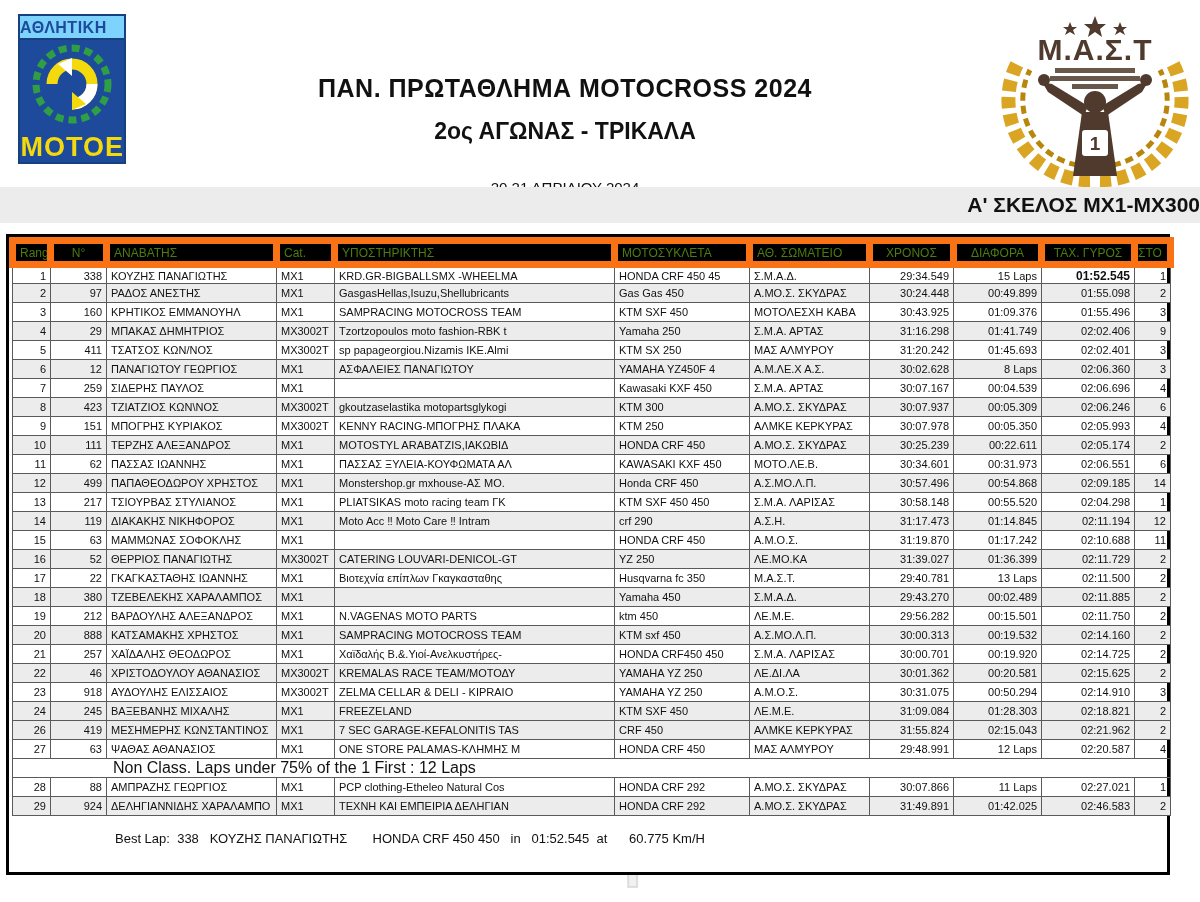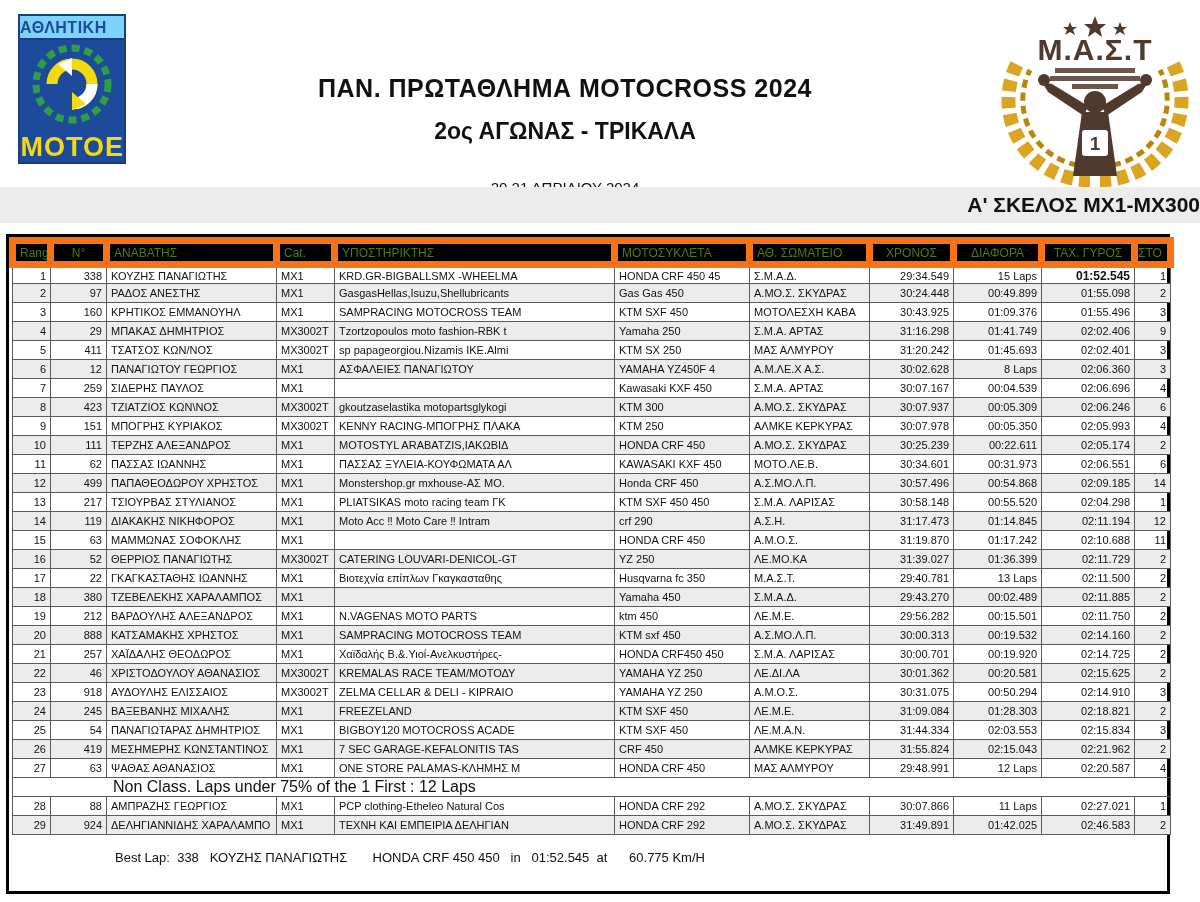--- a/index.html
+++ b/index.html
@@ -453,33 +453,20 @@
             <td class="txt">ΒΑΞΕΒΑΝΗΣ ΜΙΧΑΛΗΣ</td>
             <td class="txt">MX1</td>
             <td class="txt">FREEZELAND</td>
             <td class="txt">KTM SXF 450</td>
             <td class="txt">ΛΕ.Μ.Ε.</td>
             <td class="num">31:09.084</td>
             <td class="num">01:28.303</td>
             <td class="num">02:18.821</td>
             <td class="num">2</td>
           </tr>
-          <tr>
-            <td class="num">25</td>
-            <td class="num">54</td>
-            <td class="txt">ΠΑΝΑΓΙΩΤΑΡΑΣ ΔΗΜΗΤΡΙΟΣ</td>
-            <td class="txt">MX1</td>
-            <td class="txt">BIGBOY120 MOTOCROSS ACADE</td>
-            <td class="txt">KTM SXF 450</td>
-            <td class="txt">ΛΕ.Μ.Α.Ν.</td>
-            <td class="num">31:44.334</td>
-            <td class="num">02:03.553</td>
-            <td class="num">02:15.834</td>
-            <td class="num">3</td>
-          </tr>
           <tr class="stripe">
             <td class="num">26</td>
             <td class="num">419</td>
             <td class="txt">ΜΕΣΗΜΕΡΗΣ ΚΩΝΣΤΑΝΤΙΝΟΣ</td>
             <td class="txt">MX1</td>
             <td class="txt">7 SEC GARAGE-KEFALONITIS TAS</td>
             <td class="txt">CRF 450</td>
             <td class="txt">ΑΛΜΚΕ ΚΕΡΚΥΡΑΣ</td>
             <td class="num">31:55.824</td>
             <td class="num">02:15.043</td>

